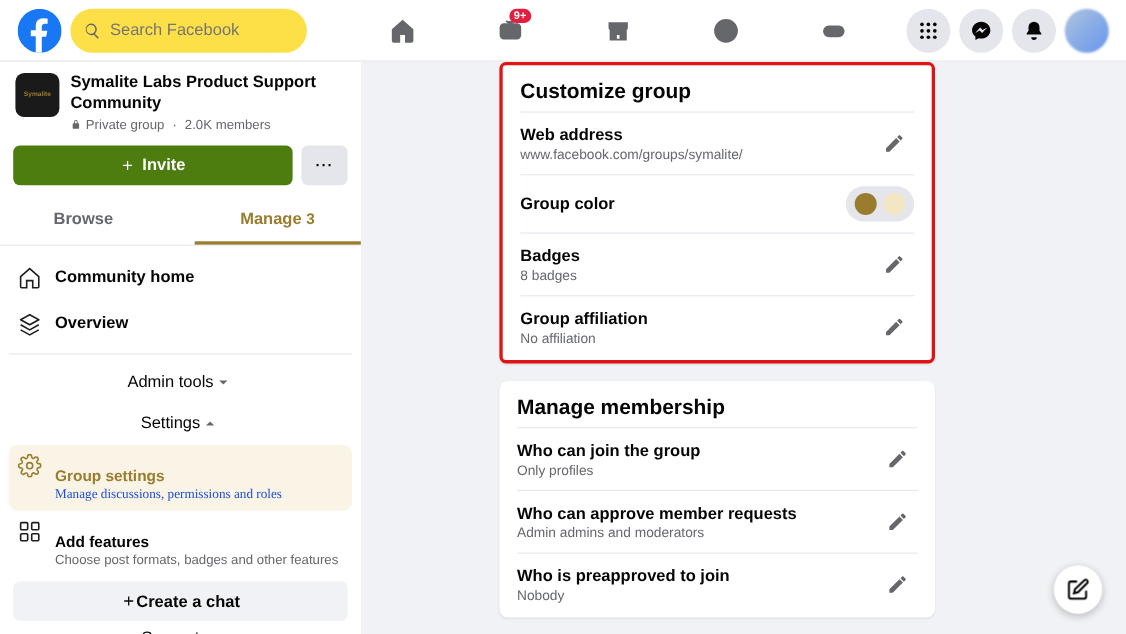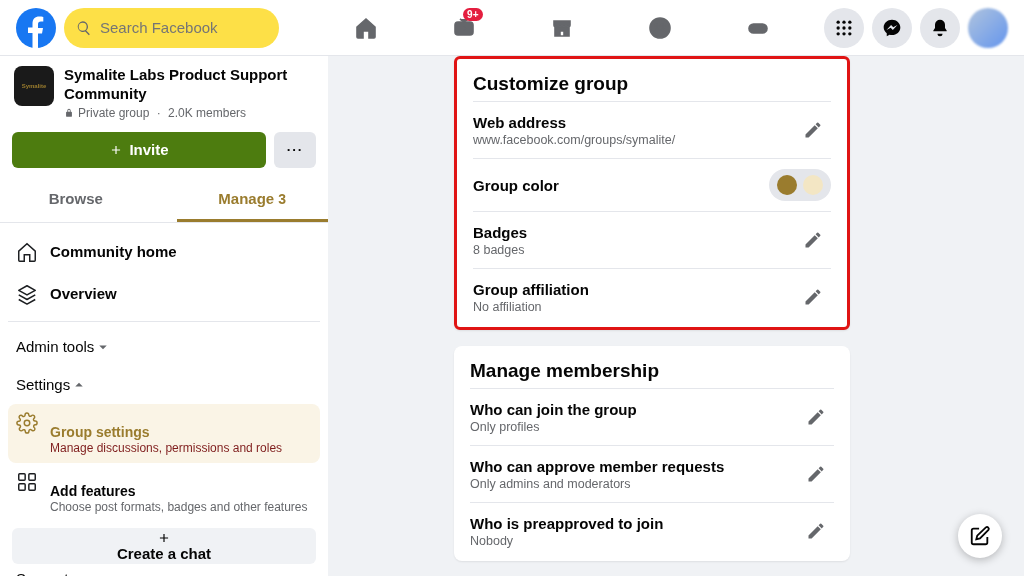--- a/index.html
+++ b/index.html
@@ -35,32 +35,32 @@
 .more-btn { width:42px; height:36px; background:#e4e6eb; border:none; border-radius:6px; display:flex; align-items:center; justify-content:center; cursor:pointer; font-weight:700; color:#050505; letter-spacing:1px; }
 .tabs { display:flex; border-bottom:1px solid #e4e6eb; margin:0 -8px;gap:25px; }
 .tab { flex:1; text-align:center; padding:12px 0; font-size:15px; font-weight:600; color:#65676b; cursor:pointer; }
 .tab.active { color:#9a7c2e; border-bottom:3px solid #9a7c2e; }
 .tab-badge { font-size:14px; }
 
 .side-link { display:flex; align-items:center; gap:12px; padding:10px 8px; border-radius:8px; cursor:pointer; }
 .side-link svg { width:22px; height:22px; fill:none; stroke:#1c1e21; stroke-width:1.6; }
 .side-link span { font-size:15px; font-weight:600; color:#050505; }
 .side-sep { border:none; border-top:1px solid #e4e6eb; margin:6px 0; }
-.side-sec { display:flex; align-items:center; justify-content:flex-start; padding:10px 8px; cursor:pointer; }
+.side-sec { display:flex; align-items:center; justify-content:center; padding:10px 8px; cursor:pointer; }
 .side-sec .lbl { font-size:15px; font-weight:500; color:#050505; }
 .side-sec svg { width:18px; height:18px; fill:#65676b; }
 .side-sub { padding:8px 8px; border-radius:8px; cursor:pointer; display:flex; gap:12px; align-items:flex-start; }
 .side-sub.active { background:#faf4e6; }
 .side-sub svg { width:22px; height:22px; flex-shrink:0; }
 .side-sub .t { font-size:14px; font-weight:600;margin-top:12px; }
 .side-sub .d { font-size:12px; color:#65676b; margin-top:1px; }
 .side-sub.active .t { color:#9a7c2e; }
-.side-sub.active .d { color:#7f1d1d; }
-
-.chat-btn { position:absolute; bottom:12px; left:12px; right:12px; background:#f0f2f5; border:none; height:36px; border-radius:6px; font-size:15px; font-weight:600; color:#050505; display:flex; align-items:center; justify-content:center; gap:0; cursor:pointer;flex-direction:column; }
+.side-sub.active .d { color:#1d4ed8;font-family:Liberation Serif, serif; }
+
+.chat-btn { position:absolute; bottom:12px; left:12px; right:12px; background:#f0f2f5; border:none; height:36px; border-radius:6px; font-size:15px; font-weight:600; color:#050505; display:flex; align-items:center; justify-content:center; gap:0; cursor:pointer; }
 .chat-btn svg { width:14px; height:14px; fill:#050505; }
 
 
 .main { position:absolute; top:56px; left:280px; right:0; bottom:0; overflow-y:auto; padding:0 0 16px; }
 .card { background:#fff; border-radius:8px; width:396px; margin:0 auto 16px; box-shadow:0 1px 2px rgba(0,0,0,0.08); padding:14px 16px 2px; }
 .card.first { margin-top:0; border:3px solid #e01414; border-radius:6px; }
 .card-title { font-size:19px; font-weight:700; color:#050505; margin-bottom:6px; }
 .row { display:flex; align-items:center; justify-content:space-between; padding:10px 0; border-top:1px solid #e4e6eb; }
 .row:first-of-type { border-top:none; }
 .row .info .lbl { font-size:15px; font-weight:600; color:#050505; }
@@ -306,21 +306,21 @@
         </div>
       <div class="edit-icon">
           <svg viewBox="0 0 24 24">
             <path d="M3 17.25V21h3.75L17.8 9.94l-3.75-3.75L3 17.25zM20.7 7.04a1 1 0 000-1.41l-2.34-2.34a1 1 0 00-1.41 0l-1.83 1.83 3.75 3.75 1.83-1.83z"></path>
           </svg>
         </div>
     </div>
     <div class="row">
       <div class="info">
           <div class="lbl">Who can approve member requests</div>
-          <div class="val">Only admins and moderators</div>
+          <div class="val">Admin admins and moderators</div>
         </div>
       <div class="edit-icon">
           <svg viewBox="0 0 24 24">
             <path d="M3 17.25V21h3.75L17.8 9.94l-3.75-3.75L3 17.25zM20.7 7.04a1 1 0 000-1.41l-2.34-2.34a1 1 0 00-1.41 0l-1.83 1.83 3.75 3.75 1.83-1.83z"></path>
           </svg>
         </div>
     </div>
     <div class="row">
       <div class="info">
           <div class="lbl">Who is preapproved to join</div>

